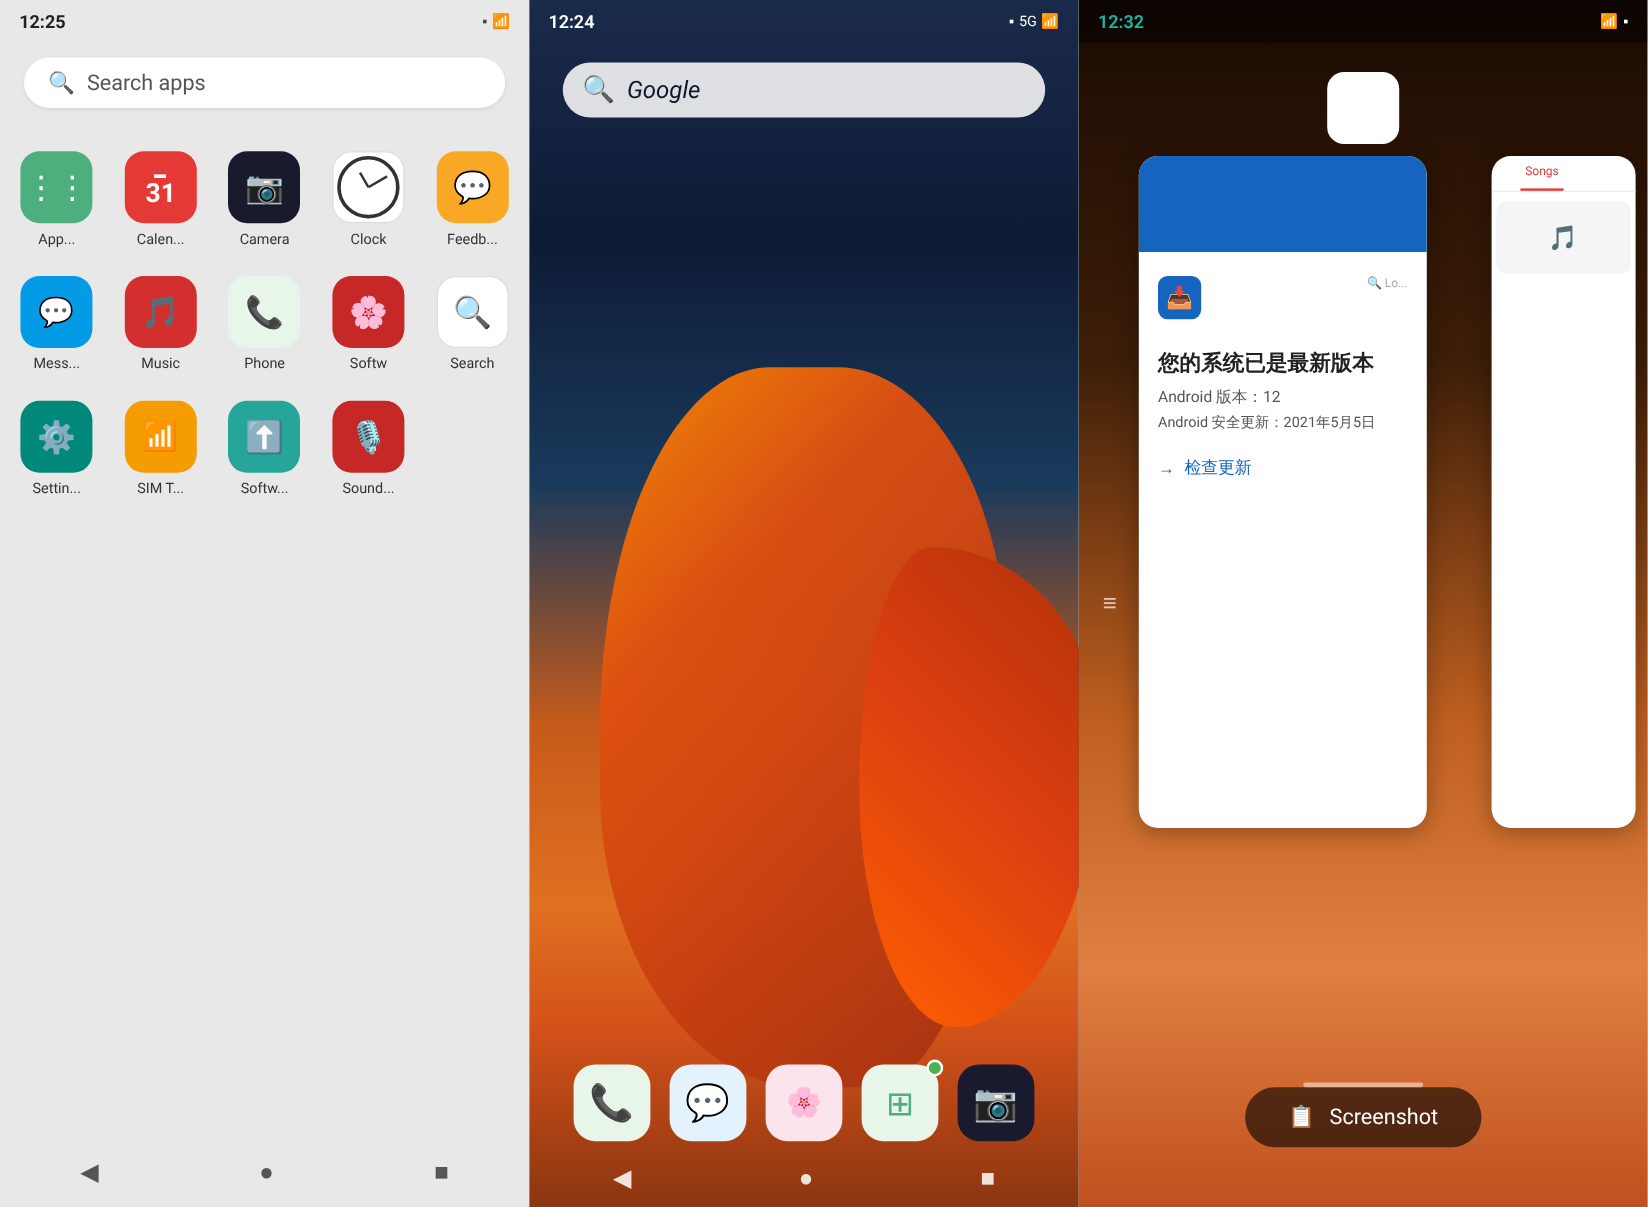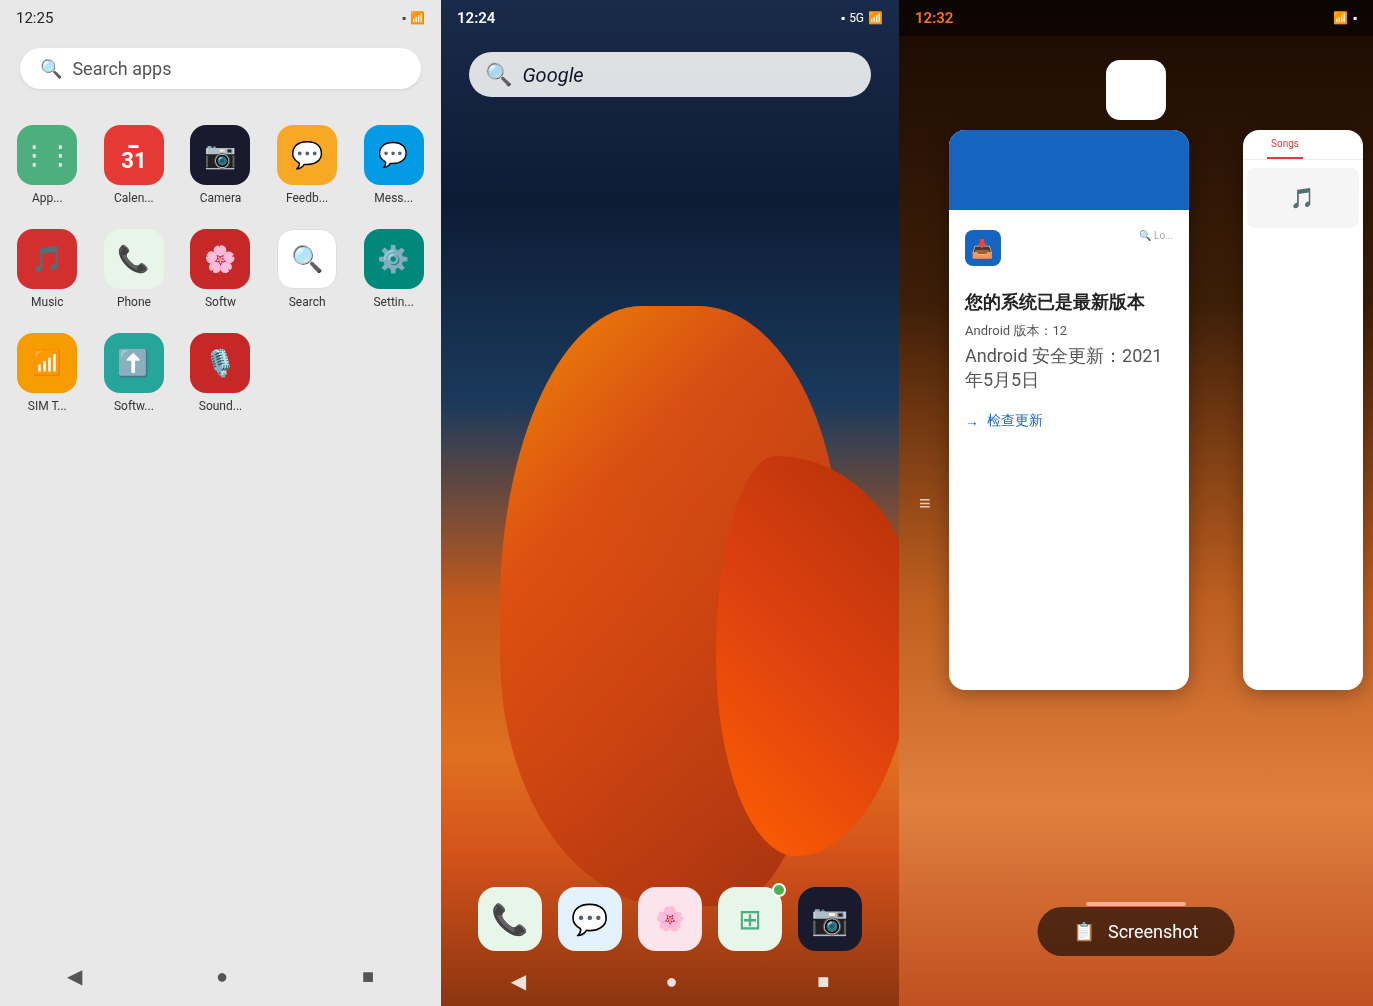--- a/index.html
+++ b/index.html
@@ -24,21 +24,21 @@
     .status-bar-1 {
       display: flex;
       justify-content: space-between;
       align-items: center;
       padding: 8px 16px;
       background: #e8e8e8;
       height: 36px;
     }
     .status-time {
       font-size: 15px;
-      font-weight: 400;
+      font-weight: 700;
       color: #222;
     }
     .status-icons {
       display: flex;
       align-items: center;
       gap: 4px;
       font-size: 12px;
       color: #444;
     }
 
@@ -294,21 +294,21 @@
       justify-content: space-between;
       align-items: center;
       padding: 8px 16px;
       z-index: 20;
       height: 36px;
       background: rgba(0,0,0,0.5);
     }
     .status-time-3 {
       font-size: 15px;
       font-weight: 600;
-      color: #f97316;
+      color: #14b8a6;
     }
     .status-icons-3 {
       color: white;
       font-size: 12px;
       display: flex;
       align-items: center;
       gap: 4px;
     }
 
     
@@ -371,21 +371,21 @@
       font-family: Liberation Mono, monospace;
     }
 
     .card-subtitle {
       font-size: 13px;
       color: #555;
       margin-bottom: 4px;
     }
 
     .card-subtitle2 {
-      font-size: 18px;
+      font-size: 12px;
       color: #555;
       margin-bottom: 20px;
     }
 
     .card-link {
       display: flex;
       align-items: center;
       gap: 8px;
       font-size: 14px;
       color: #1565c0;
@@ -532,20 +532,29 @@
       <span class="app-name">Calen...</span>
     </div>
 
     <div class="app-item">
       <div class="app-icon dark">
         <span style="color:white;font-size:26px;">📷</span>
       </div>
       <span class="app-name">Camera</span>
     </div>
 
+    <div class="app-item">
+      <div class="app-icon white">
+        <div class="icon-shape-clock">
+          <div class="clock-hand-h"></div>
+          <div class="clock-hand-m"></div>
+        </div>
+      </div>
+      <span class="app-name">Clock</span>
+    </div>
 
 
     <div class="app-item">
       <div class="app-icon yellow">
         <span style="color:white;font-size:26px;">💬</span>
       </div>
       <span class="app-name">Feedb...</span>
     </div>
 
     <div class="app-item">

